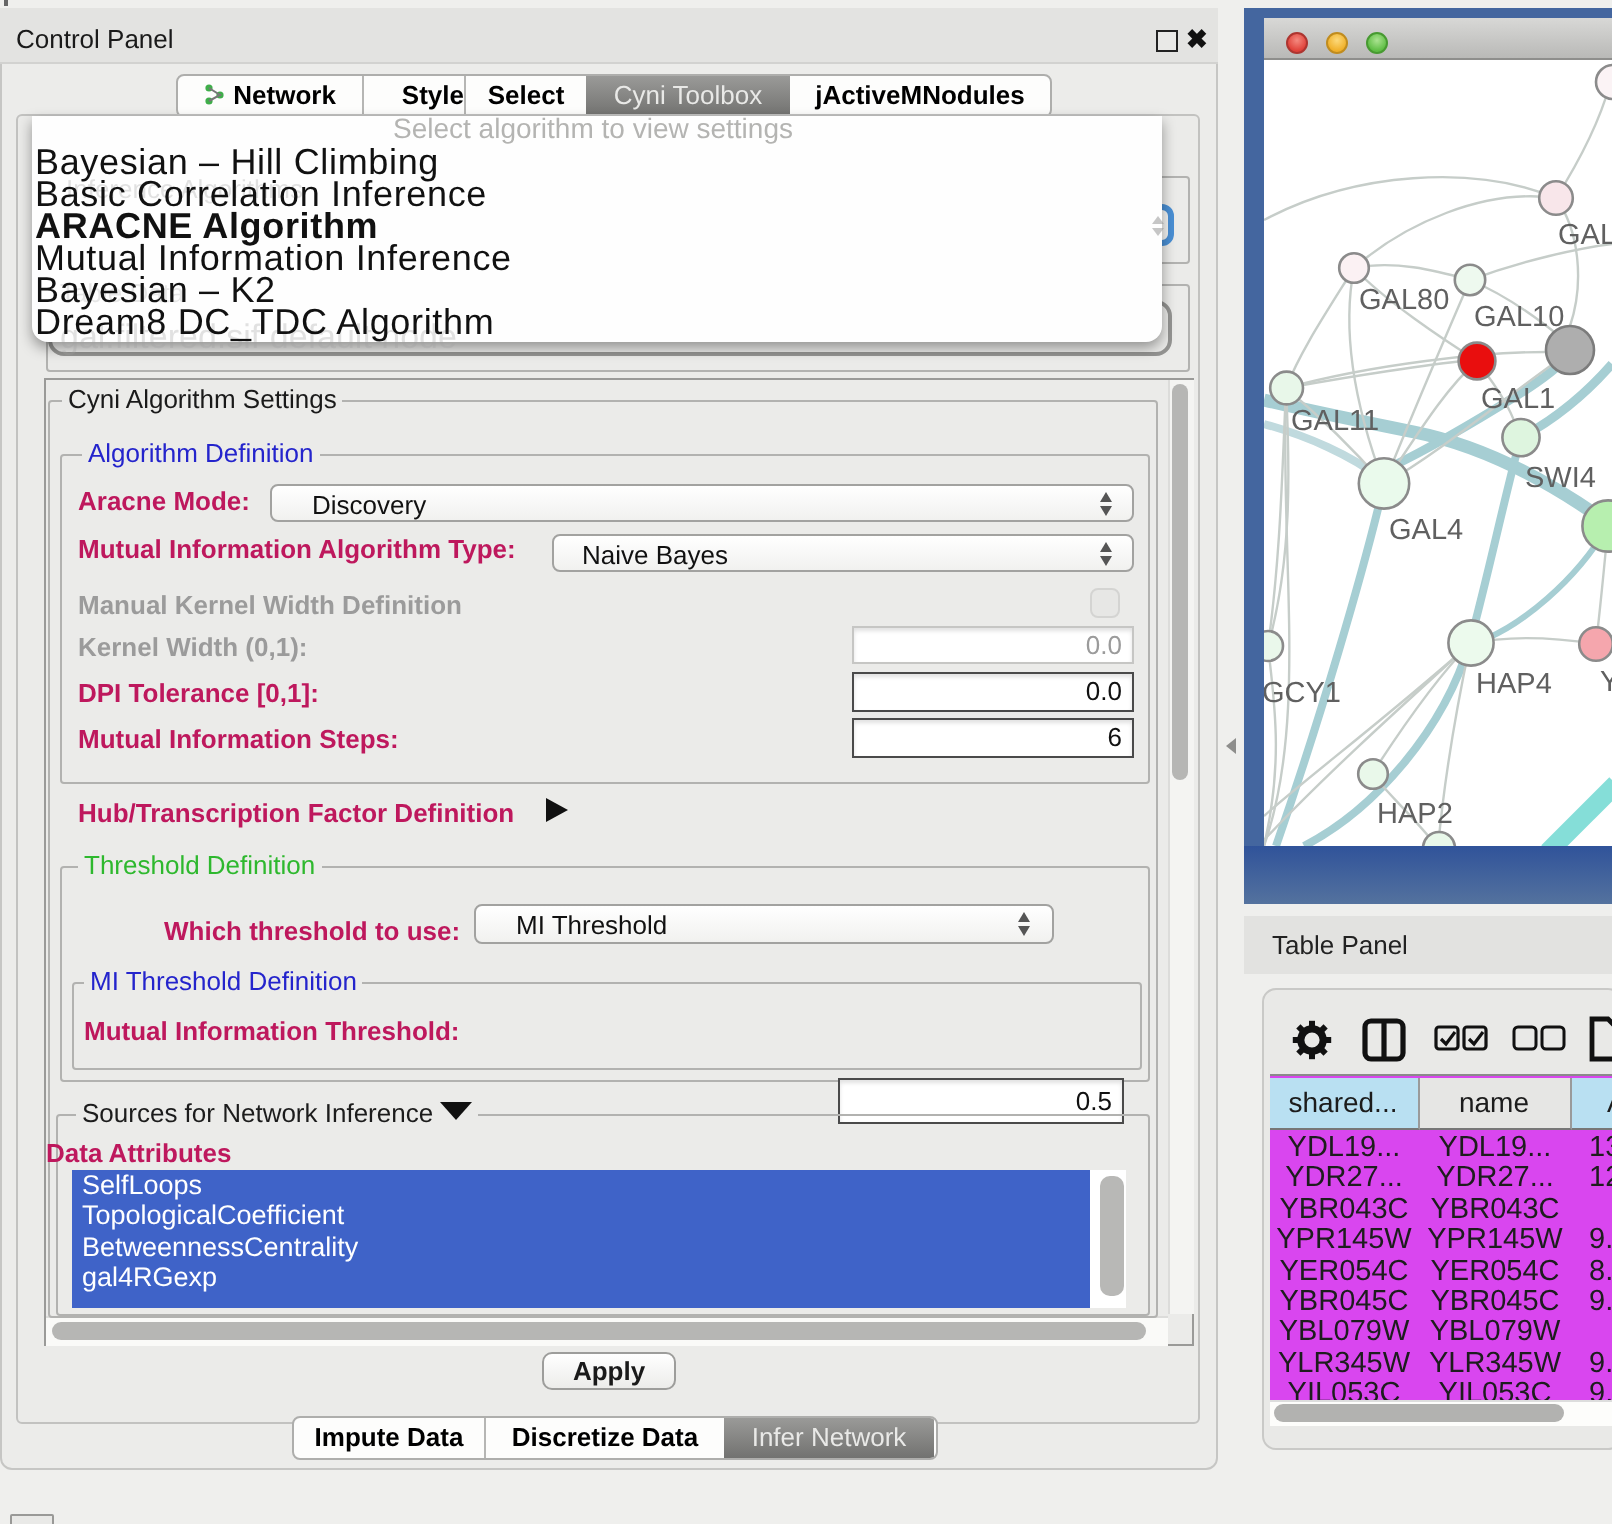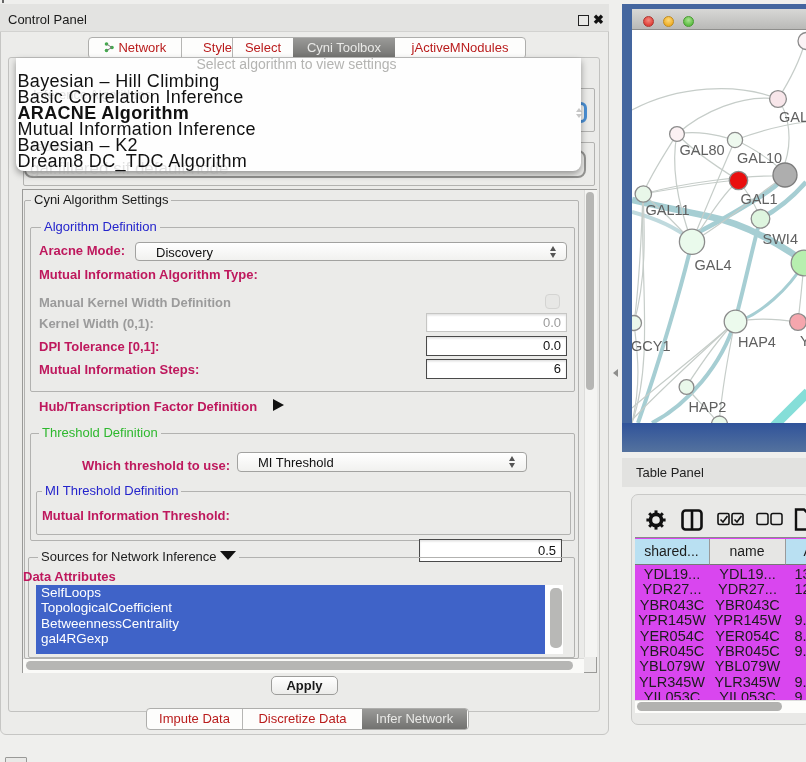--- a/index.html
+++ b/index.html
@@ -9,21 +9,21 @@
 .dis{color:#9b9b9b;}
 .grp{position:absolute;border:1px solid #b2b2b0;border-radius:2px;}
 .gt{position:absolute;top:-8px;background:#ebebe9;padding:0 3px;font-size:13px;white-space:nowrap;line-height:14px;}
 .fld{position:absolute;background:#fff;border:1px solid #4a4a4a;font-size:13px;color:#111;text-align:right;padding:0 5px 0 0;line-height:18px;box-shadow:inset 0 1.5px 2px rgba(0,0,0,0.12);}
 .combo{position:absolute;background:linear-gradient(#ffffff,#f1f1ef);border:1px solid #a2a2a0;border-radius:4px;font-size:13px;color:#111;line-height:18px;}
 .combo .tx{position:absolute;left:17px;top:0.5px;white-space:nowrap;}
 .arr{position:absolute;width:9px;}
 .arr .u{position:absolute;left:1px;top:0;width:0;height:0;border-left:3.5px solid transparent;border-right:3.5px solid transparent;border-bottom:5px solid #555;}
 .arr .d{position:absolute;left:1px;top:7px;width:0;height:0;border-left:3.5px solid transparent;border-right:3.5px solid transparent;border-top:5px solid #555;}
 .tabbar{position:absolute;background:#fdfdfc;border:1px solid #aeaeac;border-radius:4px;display:flex;overflow:hidden;}
-.tab{font-size:13px;font-weight:normal;color:#b91c1c;text-align:center;line-height:19px;white-space:nowrap;}
+.tab{font-size:13px;font-weight:bold;color:#000000;text-align:center;line-height:19px;white-space:nowrap;}
 .tabsep{width:1px;background:#b6b6b4;}
 .tabsel{background:linear-gradient(#9a9a98,#727270);color:#e9e9e7;}
 </style>
 </head>
 <body>
 <div id="root">
 
 <div class="ab" style="left:0;top:4px;width:609px;height:731px;background:#ececea;border:1px solid #c6c6c4;border-radius:0 6px 6px 6px;box-sizing:border-box;"></div>
 <div class="ab" style="left:2px;top:0;width:2px;height:3px;background:#666;"></div>
 
@@ -77,20 +77,27 @@
 </div>
 <div class="ab lbl" style="left:39px;top:243px;">Aracne Mode:</div>
 <div class="combo" style="left:135px;top:242px;width:432px;height:19px;box-sizing:border-box;">
       <span class="tx" style="left:20px;">Discovery</span>
       <span class="arr" style="right:8px;top:3px;">
         <span class="u"></span>
         <span class="d"></span>
       </span>
     </div>
 <div class="ab lbl" style="left:39px;top:267px;">Mutual Information Algorithm Type:</div>
+<div class="combo" style="left:276px;top:267px;width:291px;height:19px;box-sizing:border-box;">
+      <span class="tx" style="left:14px;">Naive Bayes</span>
+      <span class="arr" style="right:8px;top:3px;">
+        <span class="u"></span>
+        <span class="d"></span>
+      </span>
+    </div>
 <div class="ab lbl dis" style="left:39px;top:295px;">Manual Kernel Width Definition</div>
 <div class="ab" style="left:545px;top:294px;width:15px;height:15px;background:#e7e7e5;border:1px solid #d4d4d2;border-radius:4px;box-sizing:border-box;"></div>
 <div class="ab lbl dis" style="left:39px;top:316px;">Kernel Width (0,1):</div>
 <div class="fld" style="left:426px;top:313px;width:141px;height:19px;border-color:#c6c6c4;color:#9b9b9b;box-sizing:border-box;">0.0</div>
 <div class="ab lbl" style="left:39px;top:339px;">DPI Tolerance [0,1]:</div>
 <div class="fld" style="left:426px;top:336px;width:141px;height:20px;box-sizing:border-box;">0.0</div>
 <div class="ab lbl" style="left:39px;top:362px;">Mutual Information Steps:</div>
 <div class="fld" style="left:426px;top:359px;width:141px;height:20px;box-sizing:border-box;">6</div>
 
 <div class="ab lbl" style="left:39px;top:399px;">Hub/Transcription Factor Definition</div>

